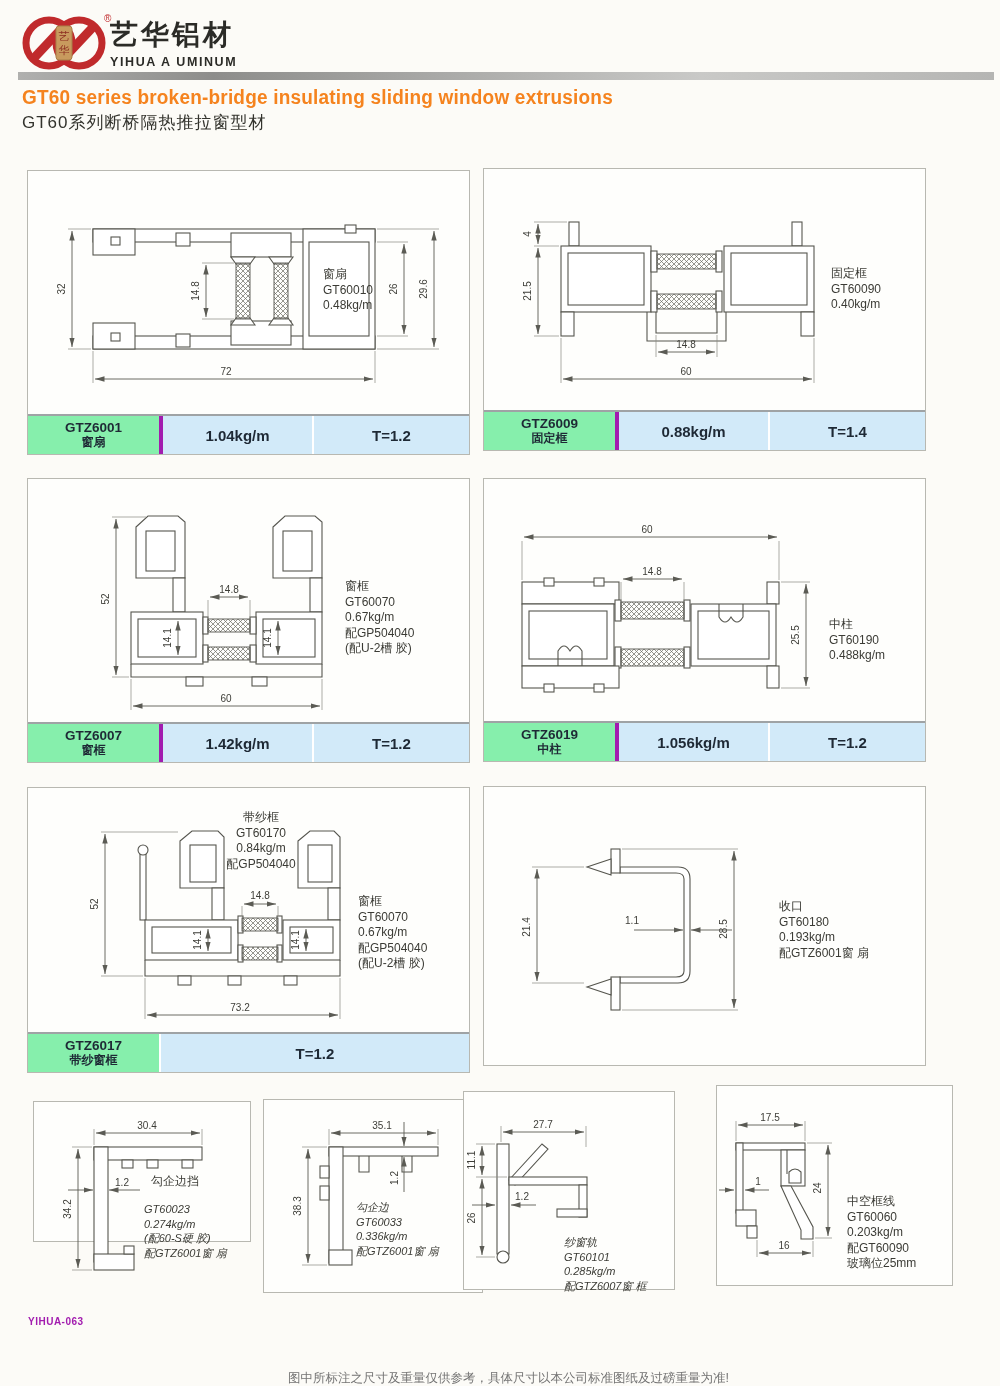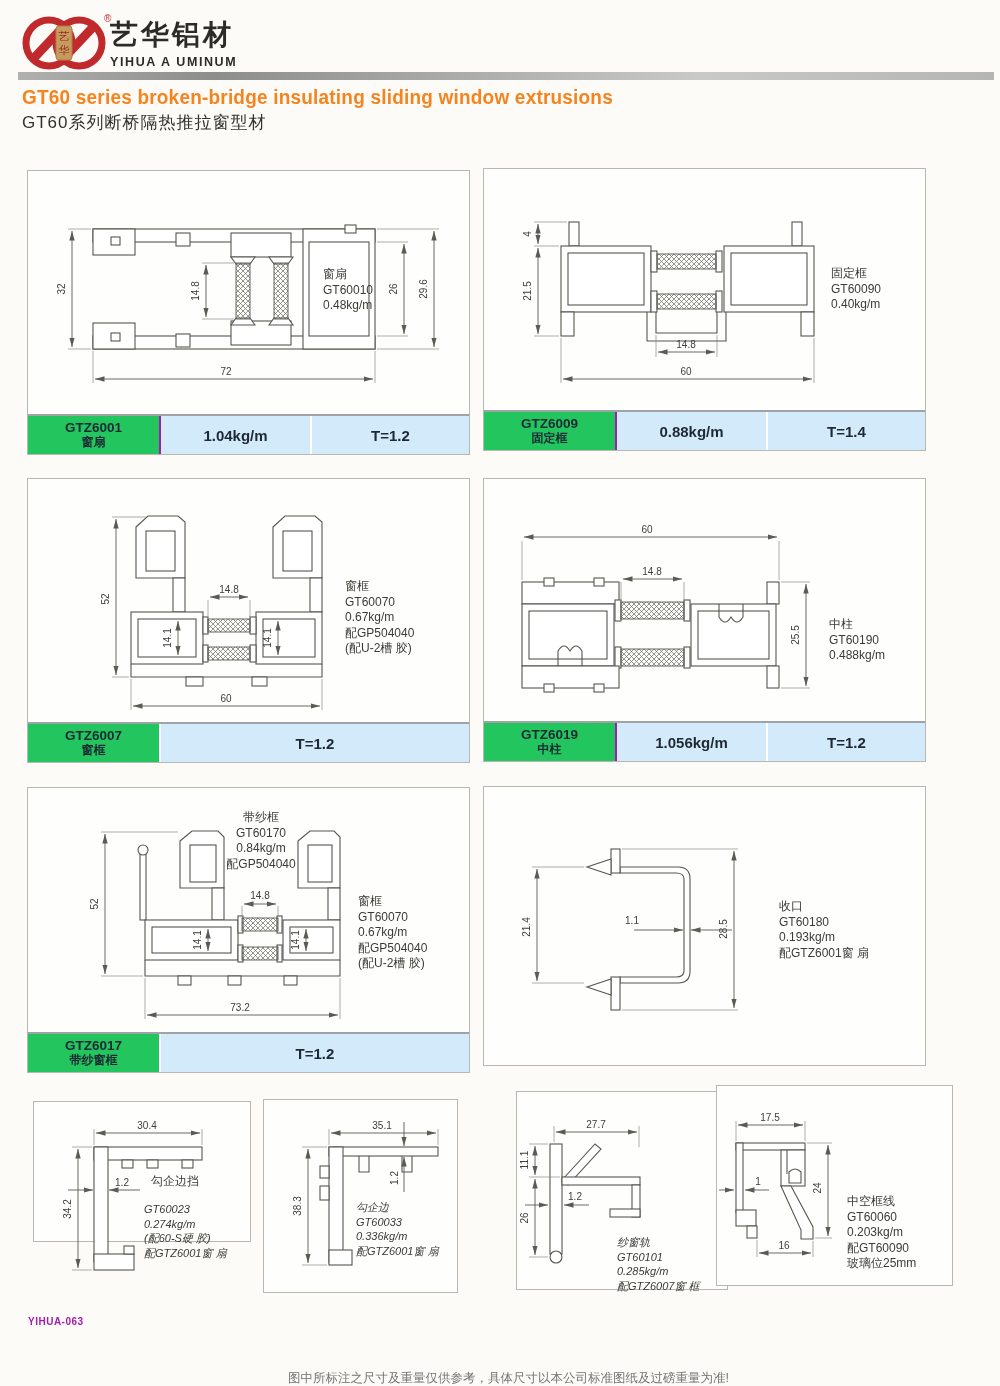--- a/index.html
+++ b/index.html
@@ -12,22 +12,22 @@
   .brand-en{font-size:12.5px;font-weight:bold;color:#2b2b27;letter-spacing:1.6px;margin-top:1px;}
   .graybar{position:absolute;left:18px;right:6px;top:72px;height:8px;
     background:linear-gradient(90deg,#b0b0ae,#8d8d8b 20%,#c9c9c7 70%,#b5b5b3);}
   .title-en{position:absolute;left:22px;top:86px;font-size:19px;font-weight:bold;color:#f5831e;letter-spacing:0.2px;transform:scaleY(1.08);transform-origin:left top;}
   .title-cn{position:absolute;left:22px;top:111px;font-size:17px;color:#33332d;letter-spacing:1px;}
   
   .panel{position:absolute;background:#fefefc;border:1px solid #b8b8b1;box-sizing:border-box;}
   .draw{position:absolute;left:0;top:0;}
   .pfooter{position:absolute;left:0;right:0;bottom:0;height:38px;display:flex;border-top:2px solid #9fa3a5;background:#d2eaf9;}
   .pf-c{display:flex;flex-direction:column;align-items:center;justify-content:center;color:#1e2935;}
-  .pf-c1{width:131px;background:#22c55e;}
-  .pf-c2{width:149px;border-left:2px solid #a21caf;justify-content:center;}
+  .pf-c1{width:131px;background:#86efac;}
+  .pf-c2{width:149px;border-left:4px solid #a21caf;justify-content:center;}
   .pf-c3{flex:1;border-left:2px solid #fff;}
   .pf-code{font-size:13.5px;font-weight:bold;line-height:1.15;}
   .pf-name{font-size:12px;font-weight:bold;line-height:1.15;}
   .pf-val{font-size:15px;font-weight:bold;}
   
   .lbl{position:absolute;color:#3b3b35;}
   .lbl div{white-space:nowrap;}
   .lbl12{font-size:12px;line-height:1.3;}
   .lbl11{font-size:11px;line-height:1.32;font-style:italic;}
   .lblc{text-align:center;}
@@ -249,20 +249,23 @@
         <div>GT60070</div>
         <div>0.67kg/m</div>
       <div>配GP504040</div>
         <div>(配U-2槽 胶)</div>
     </div>
     <div class="pfooter">
       <div class="pf-c pf-c1">
         <div class="pf-code">GTZ6007</div>
           <div class="pf-name">窗框</div>
       </div>
+      <div class="pf-c pf-c2">
+          <div class="pf-val">1.42kg/m</div>
+        </div>
       <div class="pf-c pf-c3">
           <div class="pf-val">T=1.2</div>
         </div>
     </div>
   </div>
 
   <div class="panel" style="left:483px;top:478px;width:443px;height:284px;">
     <svg class="draw" width="443" height="246" viewBox="0 0 443 246">
       <g>
         <rect class="pf" x="38" y="103" width="97" height="22"></rect>
@@ -449,21 +452,21 @@
       <div>勾企边挡</div>
     </div>
     <div class="lbl lbl11" style="left:110px;top:100px;">
       <div>GT60023</div>
         <div>0.274kg/m</div>
       <div>(配60-S硬 胶)</div>
         <div>配GTZ6001窗 扇</div>
     </div>
   </div>
 
-  <div class="panel" style="left:263px;top:1099px;width:195px;height:194px;">
+  <div class="panel" style="left:263px;top:1099px;width:220px;height:194px;">
     <svg class="draw" width="218" height="192" viewBox="0 0 218 192">
       <g>
         <rect class="pf" x="65" y="47" width="109" height="9"></rect>
         <path class="pfn" d="M95,56 V72 H105 V56"></path>
         <path class="pfn" d="M138,56 V72 H148 V56"></path>
         <rect class="pf" x="65" y="47" width="14" height="116"></rect>
         <rect class="pf" x="56" y="66" width="9" height="12"></rect>
         <rect class="pf" x="56" y="86" width="9" height="14"></rect>
         <rect class="pf" x="65" y="150" width="23" height="15"></rect>
       </g>
@@ -482,21 +485,21 @@
       </g>
     </svg>
     <div class="lbl lbl11" style="left:92px;top:100px;">
       <div>勾企边</div>
         <div>GT60033</div>
       <div>0.336kg/m</div>
         <div>配GTZ6001窗 扇</div>
     </div>
   </div>
 
-  <div class="panel" style="left:516px;top:1091px;width:212px;height:199px;">
+  <div class="panel" style="left:463px;top:1091px;width:212px;height:199px;">
     <svg class="draw" width="210" height="197" viewBox="0 0 210 197">
       <g>
         <rect class="pf" x="33" y="52" width="12" height="110"></rect>
         <circle class="pf" cx="39" cy="165" r="6"></circle>
         <polygon class="pf" points="45,88 78,52 84,57 51,93"></polygon>
         <rect class="pf" x="45" y="85" width="78" height="8"></rect>
         <rect class="pf" x="115" y="93" width="8" height="32"></rect>
         <rect class="pf" x="93" y="117" width="30" height="8"></rect>
       </g>
       <g>

